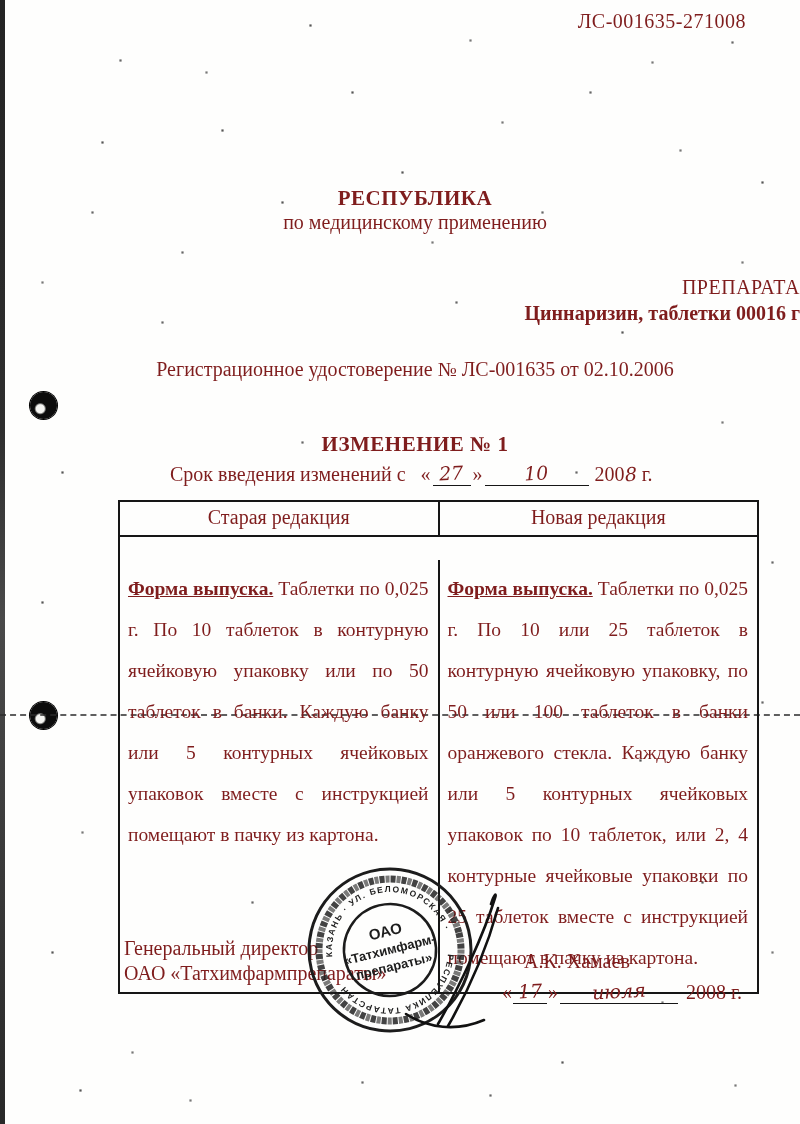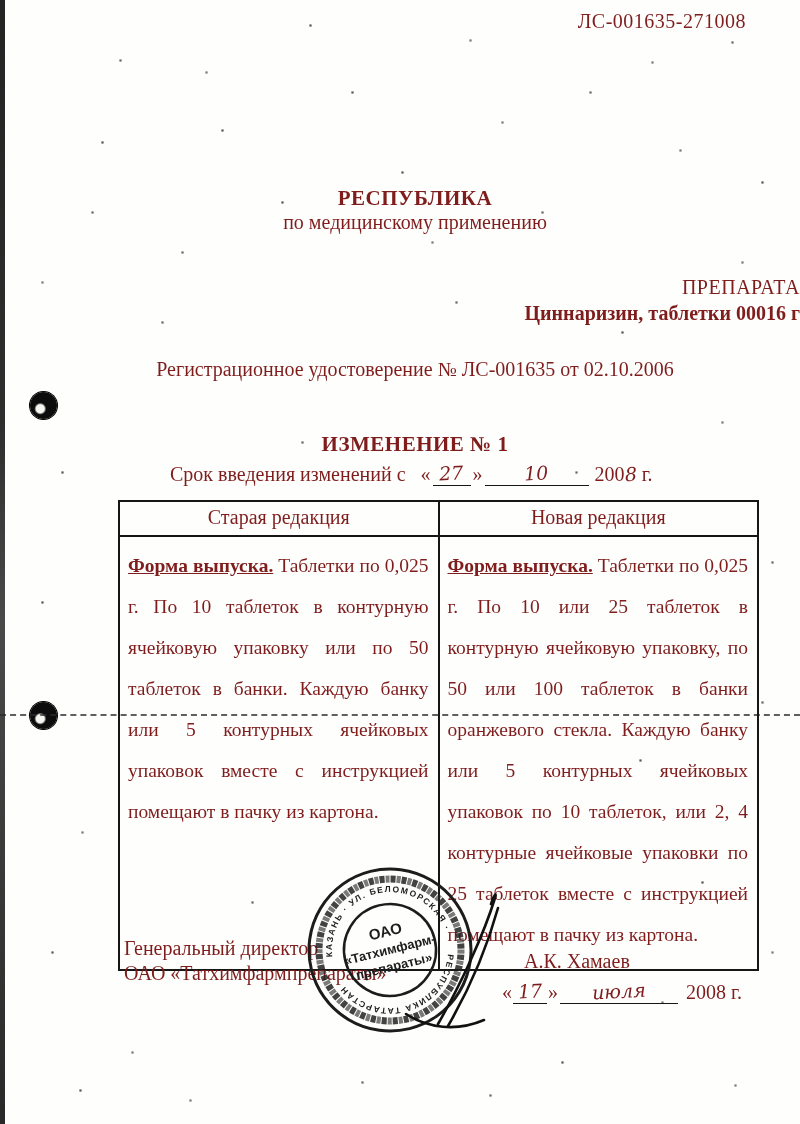--- a/index.html
+++ b/index.html
@@ -56,21 +56,21 @@
     transform:rotate(-3deg);font-size:19px;}
   .slot{display:inline-block;border-bottom:1.6px solid #161616;text-align:center;vertical-align:bottom;}
   .slot.day{min-width:38px;margin:0 2px;}
   .slot.month{min-width:104px;margin:0 6px 0 2px;}
 
   .change-table{position:absolute;left:118px;top:500px;width:637px;z-index:2;
     border:2px solid #161616;background:transparent;display:flex;flex-direction:column;}
   .t-head{display:flex;border-bottom:2px solid #161616;}
   .t-head .h-cell{flex:1;text-align:center;font-size:20px;padding:4px 4px 6px;}
   .t-head .h-cell:first-child{border-right:2px solid #161616;}
-  .t-body{display:flex;}
+  .t-body{display:flex;margin-top:23px;}
   .t-body .b-cell{flex:1;padding:8px 9px 14px 8px;font-size:19.5px;line-height:41px;
     text-align:justify;text-align-last:left;}
   .t-body .b-cell:first-child{border-right:2px solid #161616;}
   .lead{font-weight:bold;text-decoration:underline;}
 
   .sig-role{position:absolute;left:124px;top:936px;font-size:20px;line-height:25px;z-index:2;}
   .sig-name{position:absolute;left:524px;top:950px;font-size:20px;z-index:2;}
   .sig-date{position:absolute;left:502px;top:980px;font-size:20px;white-space:nowrap;z-index:2;}
   .slot.day2{min-width:34px;margin:0 1px;}
   .slot.month2{min-width:118px;margin:0 8px 0 2px;}

